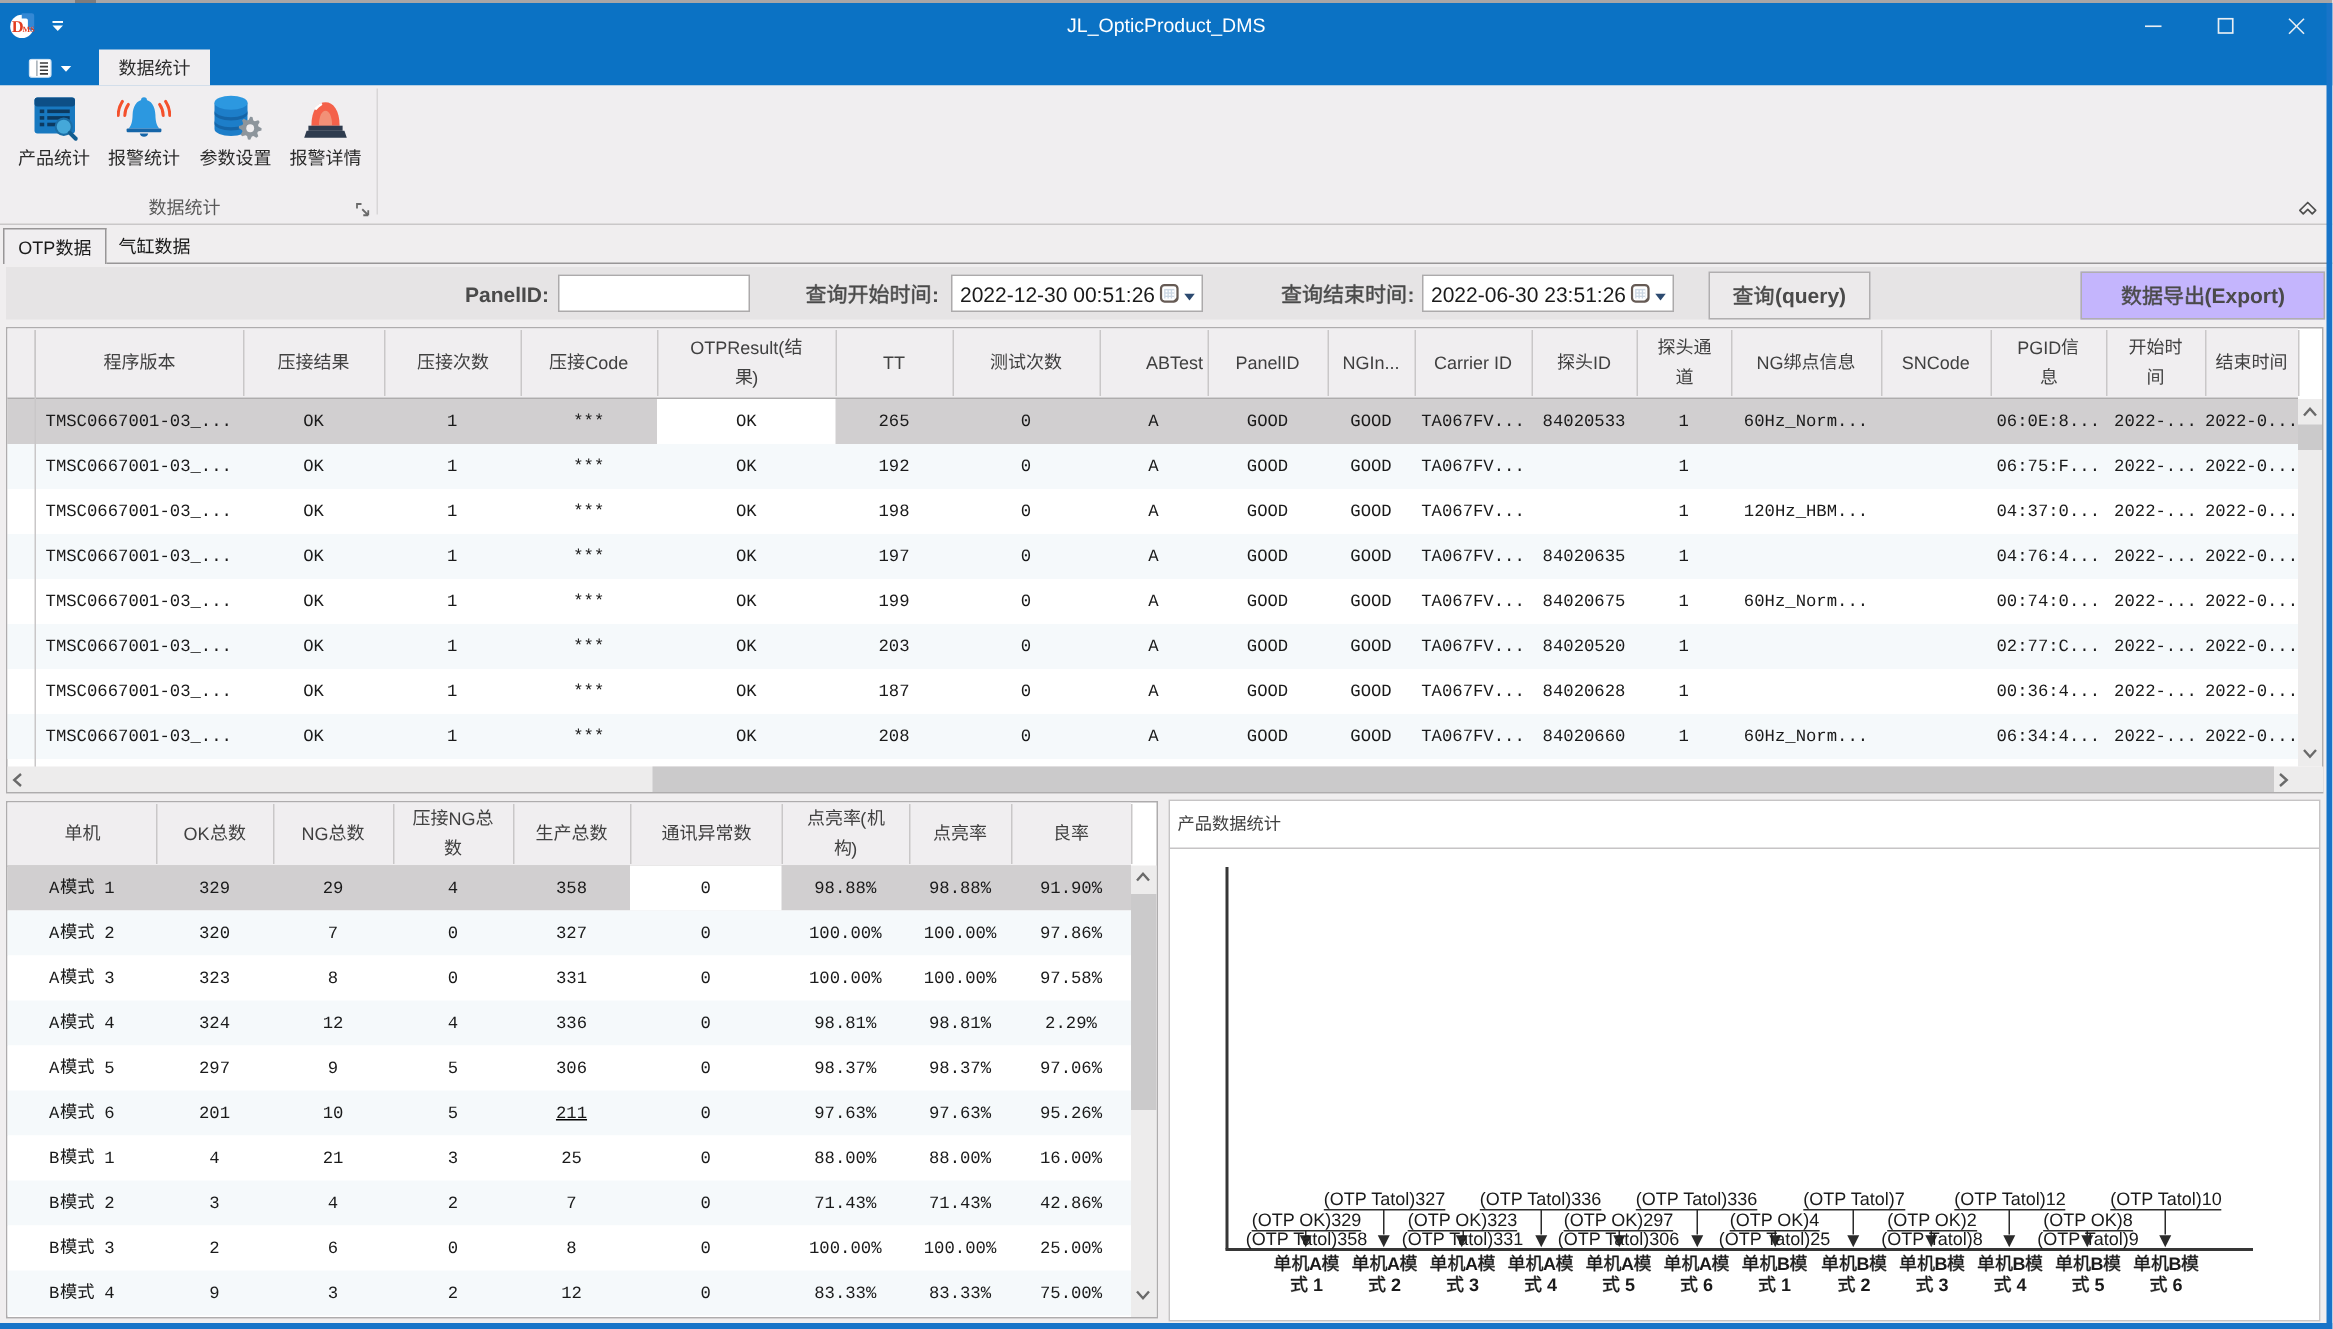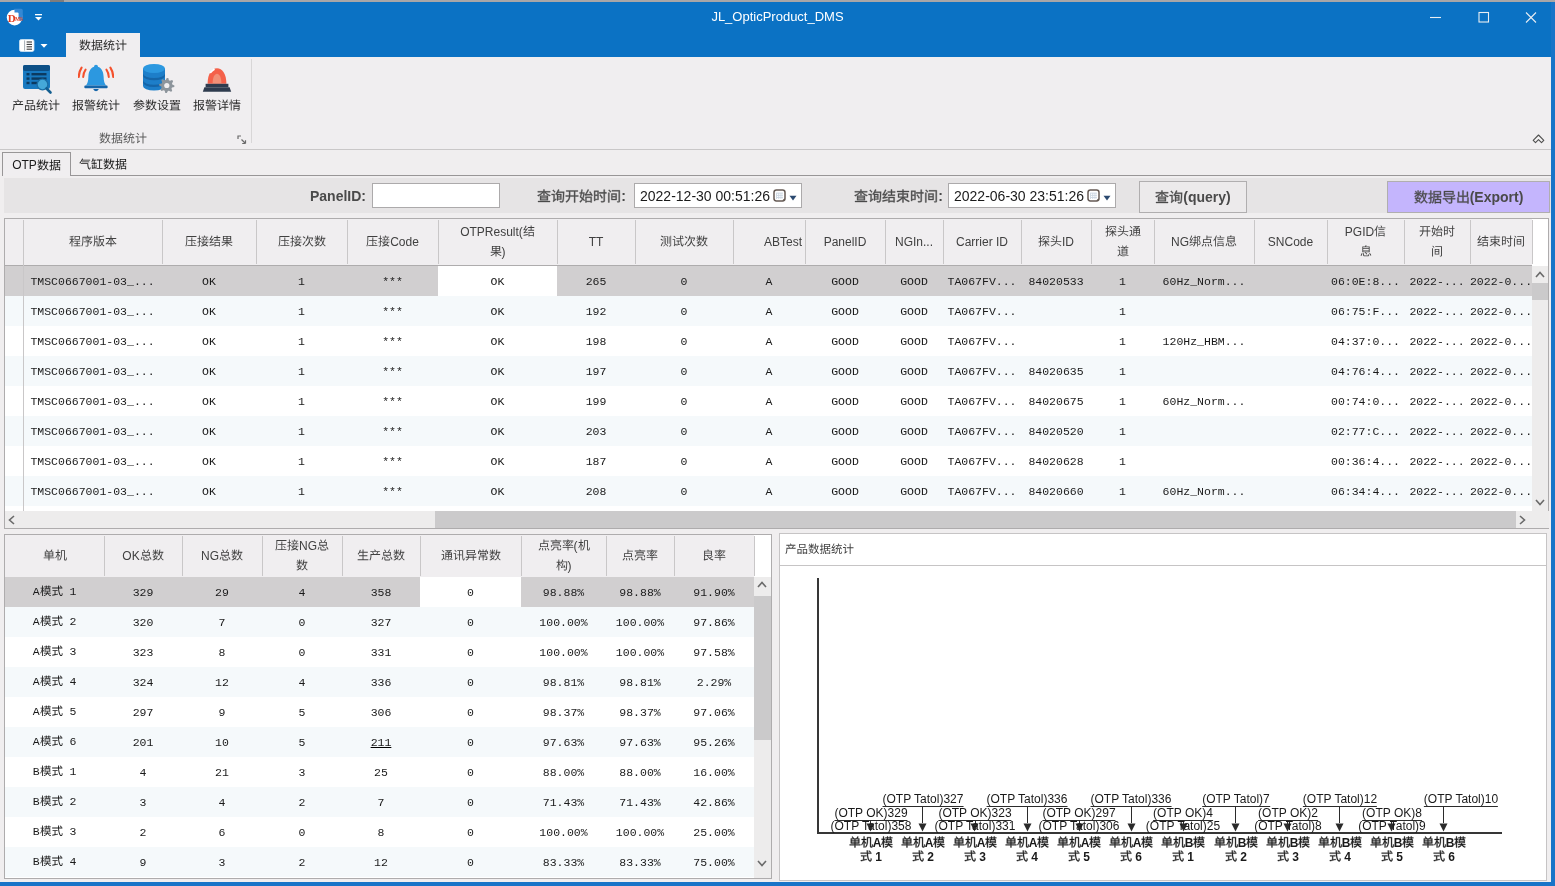--- a/index.html
+++ b/index.html
@@ -1826,21 +1826,21 @@
 <div class="a" style="left:923px;top:792px;transform:translateX(-50%);font-size:12px;color:#1a1a1a;white-space:nowrap;border-bottom:1px solid #2b2b2b;">(OTP Tatol)327</div>
 <div class="a" style="left:922px;top:806px;width:1px;height:17px;background:#2b2b2b"></div>
 <div class="a" style="left:1027px;top:792px;transform:translateX(-50%);font-size:12px;color:#1a1a1a;white-space:nowrap;border-bottom:1px solid #2b2b2b;">(OTP Tatol)336</div>
 <div class="a" style="left:1027px;top:806px;width:1px;height:17px;background:#2b2b2b"></div>
 <div class="a" style="left:1131px;top:792px;transform:translateX(-50%);font-size:12px;color:#1a1a1a;white-space:nowrap;border-bottom:1px solid #2b2b2b;">(OTP Tatol)336</div>
 <div class="a" style="left:1131px;top:806px;width:1px;height:17px;background:#2b2b2b"></div>
 <div class="a" style="left:1236px;top:792px;transform:translateX(-50%);font-size:12px;color:#1a1a1a;white-space:nowrap;border-bottom:1px solid #2b2b2b;">(OTP Tatol)7</div>
 <div class="a" style="left:1235px;top:806px;width:1px;height:17px;background:#2b2b2b"></div>
 <div class="a" style="left:1340px;top:792px;transform:translateX(-50%);font-size:12px;color:#1a1a1a;white-space:nowrap;border-bottom:1px solid #2b2b2b;">(OTP Tatol)12</div>
 <div class="a" style="left:1339px;top:806px;width:1px;height:17px;background:#2b2b2b"></div>
-<div class="a" style="left:1444px;top:792px;transform:translateX(-50%);font-size:12px;color:#1a1a1a;white-space:nowrap;border-bottom:1px solid #2b2b2b;margin-left:17px;">(OTP Tatol)10</div>
+<div class="a" style="left:1444px;top:792px;transform:translateX(-50%);font-size:12px;color:#1a1a1a;white-space:nowrap;border-bottom:1px solid #2b2b2b;">(OTP Tatol)10</div>
 <div class="a" style="left:1443px;top:806px;width:1px;height:17px;background:#2b2b2b"></div>
 <div class="a" style="left:871px;top:806px;transform:translateX(-50%);font-size:12px;color:#1a1a1a;white-space:nowrap;border-bottom:1px solid #2b2b2b;">(OTP OK)329</div>
 <div class="a" style="left:870px;top:820px;width:1px;height:4px;background:#2b2b2b"></div>
 <div class="a" style="left:975px;top:806px;transform:translateX(-50%);font-size:12px;color:#1a1a1a;white-space:nowrap;border-bottom:1px solid #2b2b2b;">(OTP OK)323</div>
 <div class="a" style="left:975px;top:820px;width:1px;height:4px;background:#2b2b2b"></div>
 <div class="a" style="left:1079px;top:806px;transform:translateX(-50%);font-size:12px;color:#1a1a1a;white-space:nowrap;border-bottom:1px solid #2b2b2b;">(OTP OK)297</div>
 <div class="a" style="left:1079px;top:820px;width:1px;height:4px;background:#2b2b2b"></div>
 <div class="a" style="left:1183px;top:806px;transform:translateX(-50%);font-size:12px;color:#1a1a1a;white-space:nowrap;border-bottom:1px solid #2b2b2b;">(OTP OK)4</div>
 <div class="a" style="left:1183px;top:820px;width:1px;height:4px;background:#2b2b2b"></div>
 <div class="a" style="left:1288px;top:806px;transform:translateX(-50%);font-size:12px;color:#1a1a1a;white-space:nowrap;border-bottom:1px solid #2b2b2b;">(OTP OK)2</div>

